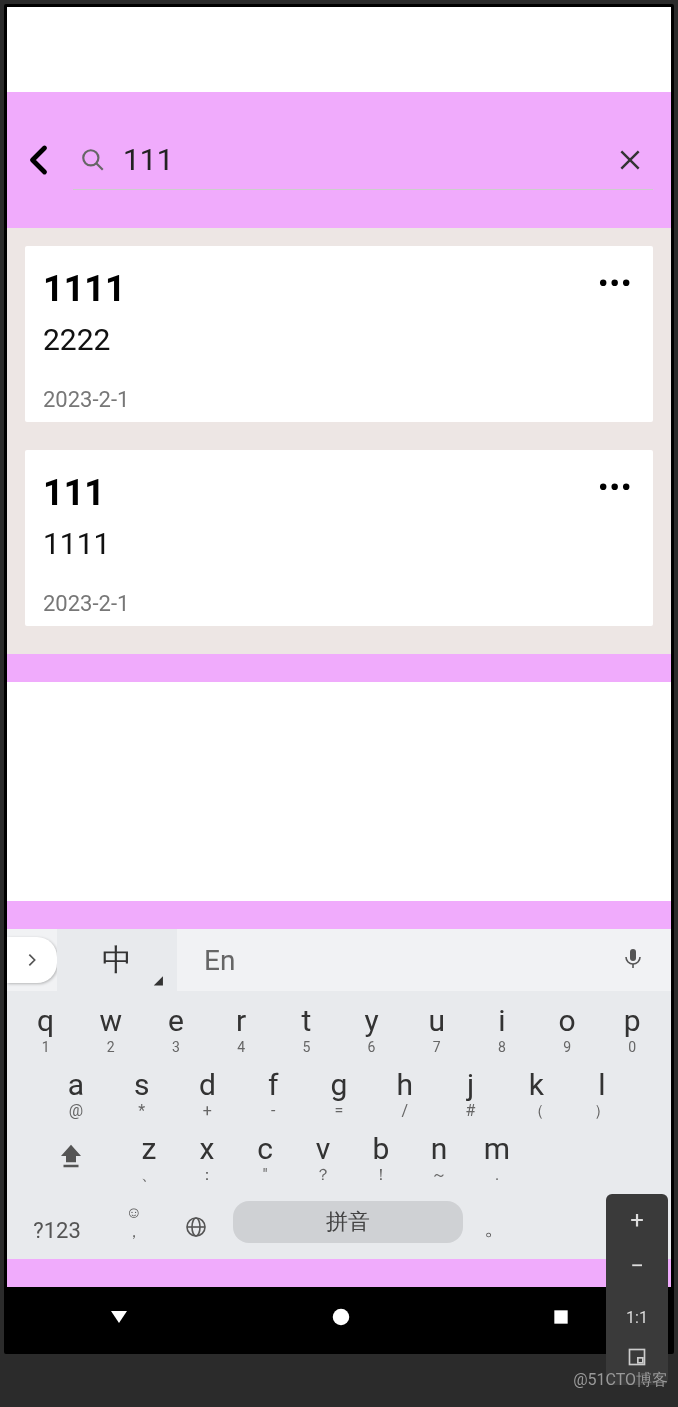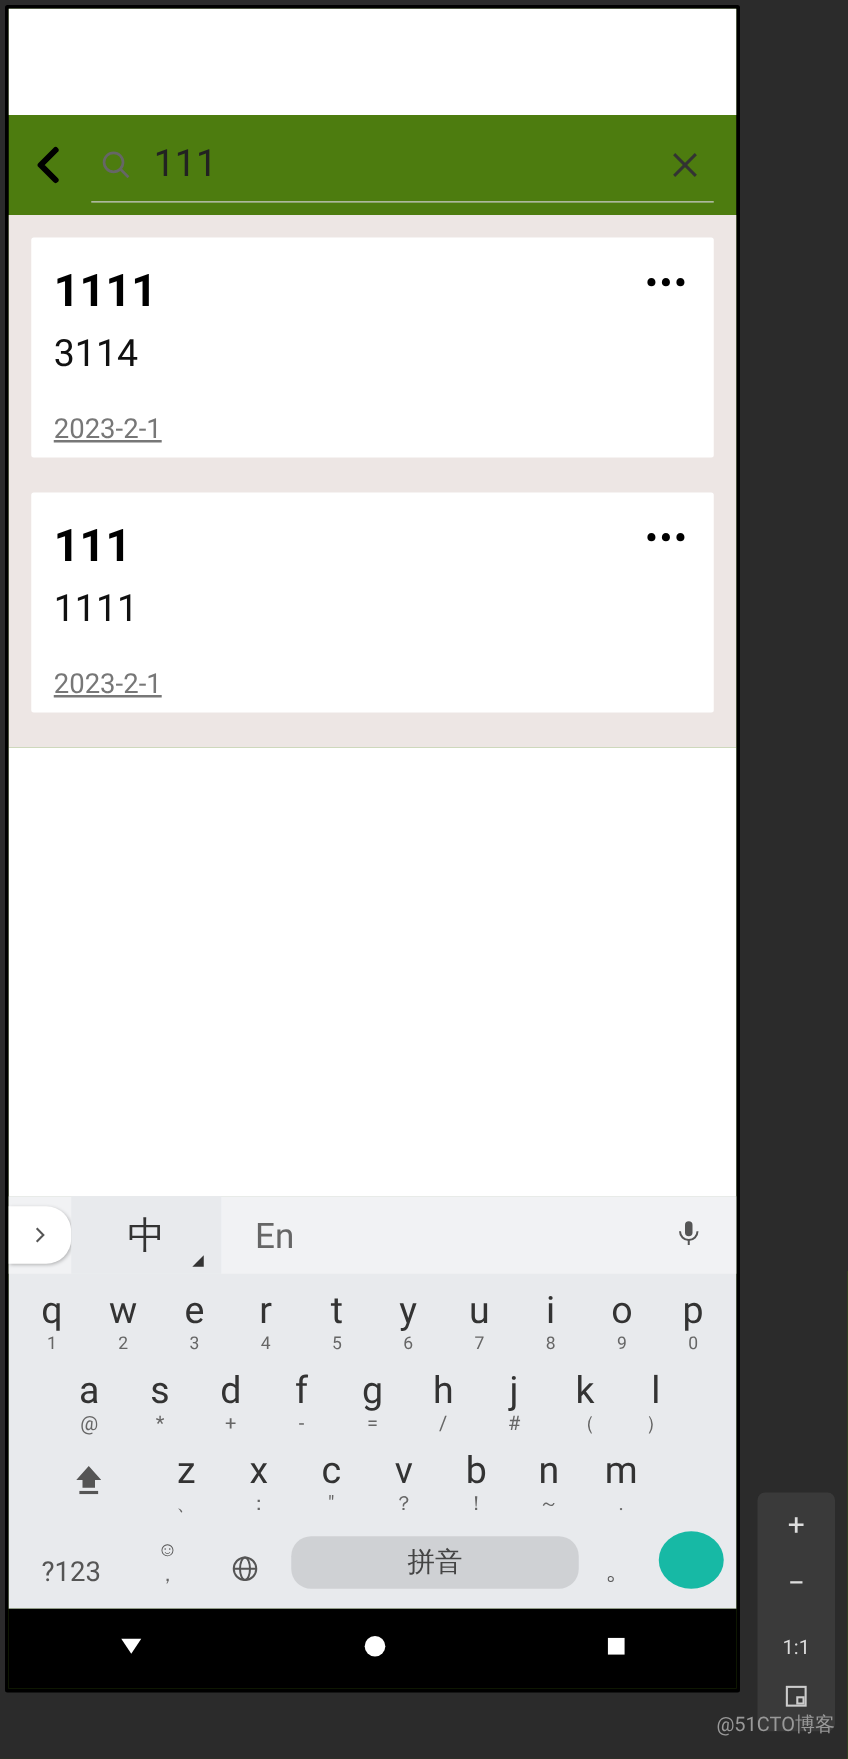--- a/index.html
+++ b/index.html
@@ -1,29 +1,29 @@
 <!DOCTYPE html>
 <html><head>
   <meta charset="utf-8">
   <style>
     * { box-sizing: border-box; margin: 0; padding: 0; }
     html, body { width: 678px; height: 1407px; font-family: -apple-system, BlinkMacSystemFont, "Segoe UI", Roboto, Arial, sans-serif; background: #2b2b2b; overflow: hidden; }
-    .device-frame { position: absolute; top: 4px; left: 4px; width: 588px; height: 1350px; background: #4d7c0f; border: 3px solid #000; border-radius: 2px; display: flex; flex-direction: column; }
+    .device-frame { position: absolute; top: 4px; left: 4px; width: 670px; height: 1350px; background: #f0abfc; border: 3px solid #000; border-radius: 2px; display: flex; flex-direction: column; gap: 28px; }
     .status-bar-space { height: 85px; background: #fff; }
     .search-header { display: flex; align-items: center; padding: 0 18px 0 10px; height: 80px; }
     .back-arrow { width: 46px; height: 46px; display:flex; align-items:center; justify-content:center; }
     .search-box { flex:1; display:flex; align-items:center; margin-left:10px; border-bottom:1px solid #ccc; height:60px; }
     .search-icon-wrap { width:40px; display:flex; justify-content:center; color:#555; }
     .search-input-text { font-size: 30px; color:#222; margin-left:10px; flex:1; }
     .clear-x { width:46px; display:flex; justify-content:center; align-items:center; color:#333; }
     .list-area { background:#ede6e4; padding:18px 18px 0 18px; flex:0 0 auto; }
     .card { background:#fff; border-radius:2px; padding:22px 18px 10px 18px; margin-bottom:28px; position:relative; }
     .card-title { font-size:36px; font-weight:700; color:#000; }
     .card-body { font-size:30px; color:#111; margin-top:12px; }
-    .card-date { font-size:22px; color:#777; margin-top:30px;text-decoration:underline; }
+    .card-date { font-size:22px; color:#777; margin-top:30px; }
     .card-more { position:absolute; top:22px; right:20px; font-size:26px; letter-spacing:2px; font-weight:900; color:#000; }
     .blank-fill { flex:1; background:#fff; }
     .keyboard { background:#e8eaed; }
     .kb-toolbar { display:flex; align-items:center; height:62px; background:#f1f2f4; }
     .kb-expand { width:50px; height:46px; background:#fff; border-radius:0 20px 20px 0; display:flex; align-items:center; justify-content:center; color:#555; box-shadow:1px 1px 3px rgba(0,0,0,.25); }
     .kb-cn { width:120px; height:62px; background:#e8eaed; display:flex; align-items:center; justify-content:center; font-size:30px; color:#333; position:relative; }
     .kb-cn .corner { position:absolute; bottom:4px; right:14px; font-size:12px; }
     .kb-en { margin-left:27px; font-size:28px; color:#666; }
     .kb-mic { margin-left:auto; margin-right:26px; color:#555; }
     .kb-row { display:flex; justify-content:space-around; padding:14px 6px 0 6px; }
@@ -74,21 +74,21 @@
             <line x1="20" y1="4" x2="4" y2="20" stroke="#333" stroke-width="2.2"></line>
           </svg>
       </span>
     </div>
   </div>
 
   <div class="list-area">
     <div class="card">
       <div class="card-more">•••</div>
       <div class="card-title">1111</div>
-      <div class="card-body">3114</div>
+      <div class="card-body">2222</div>
       <div class="card-date">2023-2-1</div>
     </div>
     <div class="card">
       <div class="card-more">•••</div>
       <div class="card-title">111</div>
       <div class="card-body">1111</div>
       <div class="card-date">2023-2-1</div>
     </div>
   </div>
 

